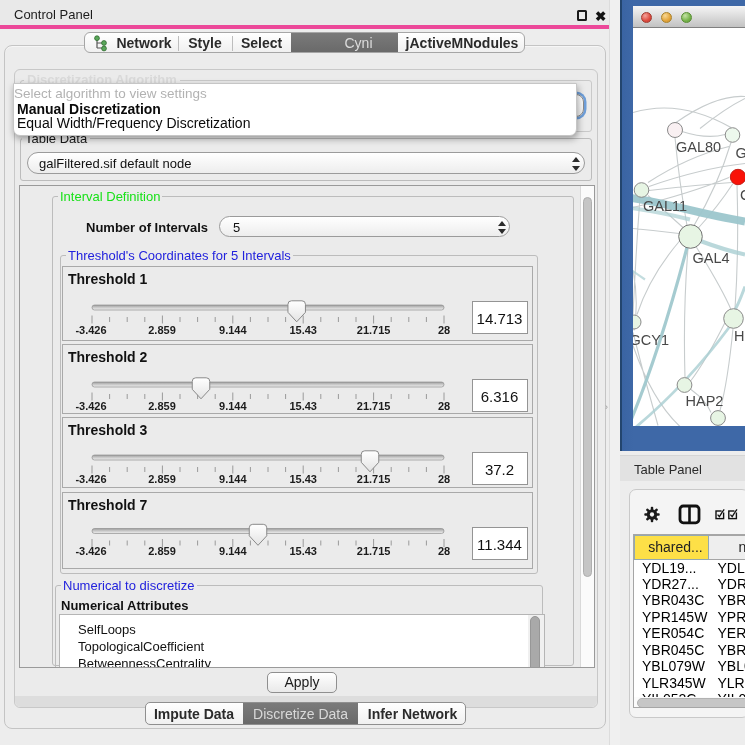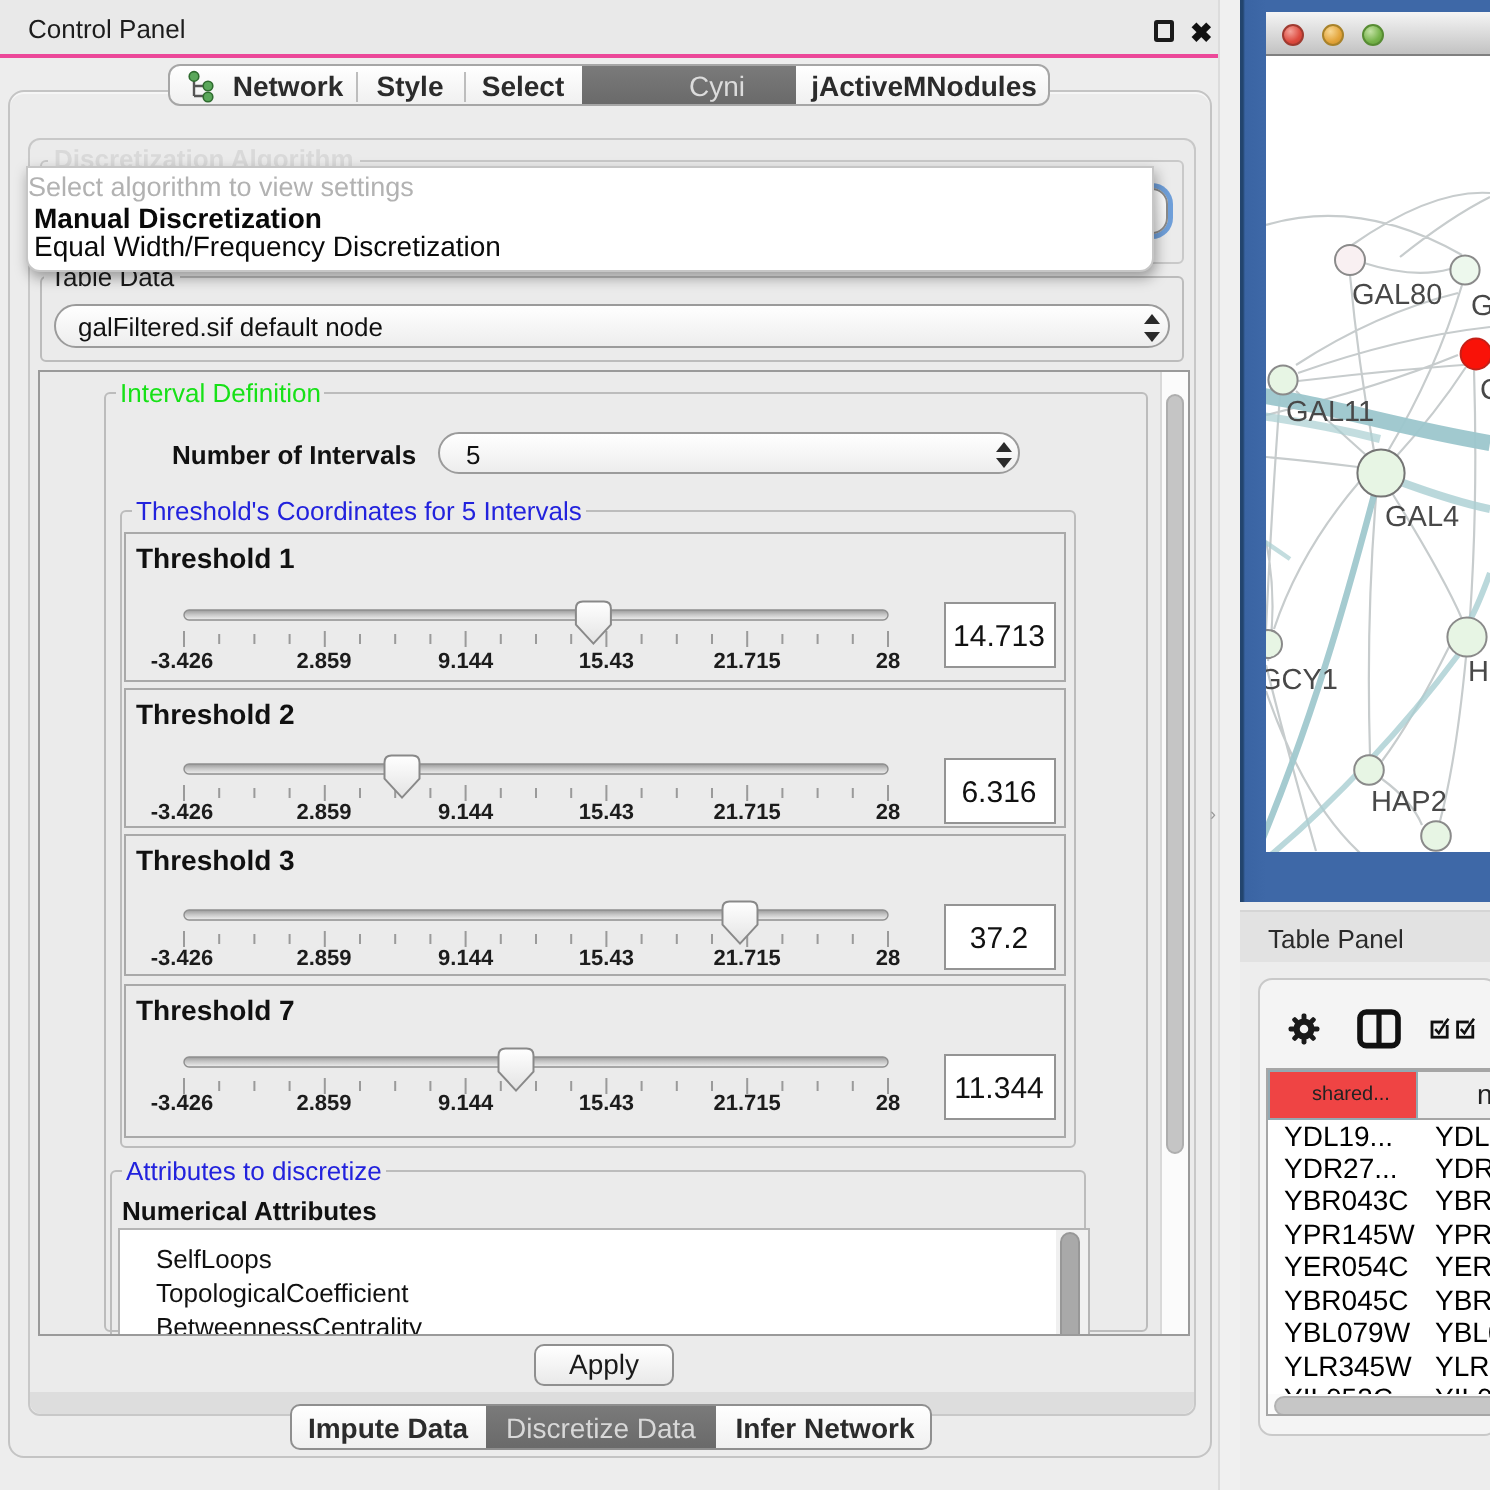--- a/index.html
+++ b/index.html
@@ -5,21 +5,21 @@
 * { margin:0; padding:0; box-sizing:border-box; }
 html,body { width:745px; height:745px; overflow:hidden; }
 body { font-family:"Liberation Sans", sans-serif; background:#ededed; position:relative; }
 .abs { position:absolute; }
 </style>
 </head>
 <body>
 
 <div class="abs" id="leftwin" style="left:0;top:0;width:609px;height:745px;background:#ededed;">
 
-  <div class="abs" style="left:0;top:0;width:609px;height:29px;background:#e9e9e9;border-bottom:2px solid #ec4899;">
+  <div class="abs" style="left:0;top:0;width:609px;height:29px;background:#e9e9e9;border-bottom:4px solid #ec4899;">
     <div class="abs" style="left:14px;top:7px;font-size:13px;color:#1c1c1c;">Control Panel</div>
     <div class="abs" style="left:577px;top:10px;width:10px;height:10.5px;border:2px solid #1a1a1a;border-radius:1.5px;"></div>
     <div class="abs" style="left:595px;top:8px;font-size:13.5px;font-weight:bold;color:#111;">✖</div>
   </div>
 
   <div class="abs" style="left:4px;top:45px;width:602px;height:684px;border:1px solid #c4c4c4;border-radius:8px;background:#ececec;box-shadow:inset 0 1px 0 #f6f6f6;"></div>
 
   <div class="abs" style="left:14px;top:69px;width:584px;height:639px;border:1px solid #c8c8c8;border-radius:6px;background:#ebebeb;"></div>
 
   <div class="abs" style="left:15px;top:696px;width:582px;height:11px;background:#dddddd;border-radius:0 0 6px 6px;"></div>
@@ -136,21 +136,21 @@
 <text x="169.8" y="62" font-size="11" font-weight="bold" fill="#1c1c1c" text-anchor="middle" font-family="Liberation Sans, sans-serif">9.144</text>
 <text x="240.2" y="62" font-size="11" font-weight="bold" fill="#1c1c1c" text-anchor="middle" font-family="Liberation Sans, sans-serif">15.43</text>
 <text x="310.6" y="62" font-size="11" font-weight="bold" fill="#1c1c1c" text-anchor="middle" font-family="Liberation Sans, sans-serif">21.715</text>
 <text x="381" y="62" font-size="11" font-weight="bold" fill="#1c1c1c" text-anchor="middle" font-family="Liberation Sans, sans-serif">28</text>
 <path d="M186.25,42.8 V34.8 Q186.25,31.3 189.75,31.3 H200.25 Q203.75,31.3 203.75,34.8 V42.8 L195.00,52.3 Z" fill="url(#thm)" stroke="#898989" stroke-width="1"></path>
 </svg>
 <div class="abs" style="left:408.5px;top:33.5px;width:56px;height:33px;background:#fff;border:1px solid #949494;text-align:center;line-height:33px;font-size:15px;color:#111;">11.344</div>
 </div>
 
     <div class="abs" style="left:35px;top:399px;width:488px;height:95px;border:1px solid #bcbcbc;border-radius:3px;"></div>
-    <div class="abs" style="left:41px;top:392px;font-size:13px;color:#2222dd;background:#ebebeb;padding:0 2px;">Attributes to discretize</div>
+    <div class="abs" style="left:41px;top:392px;font-size:13px;color:#2222dd;background:#ebebeb;padding:0 2px;">Numerical to discretize</div>
     <div class="abs" style="left:41px;top:412px;font-size:13px;font-weight:bold;color:#111;">Numerical Attributes</div>
     <div class="abs" style="left:39px;top:428px;width:486px;height:60px;background:#ffffff;border:1px solid #b5b5b5;">
       <div class="abs" style="left:18px;top:7px;font-size:13px;color:#111;">SelfLoops</div>
       <div class="abs" style="left:18px;top:24px;font-size:13px;color:#111;">TopologicalCoefficient</div>
       <div class="abs" style="left:18px;top:41px;font-size:13px;color:#111;">BetweennessCentrality</div>
       <div class="abs" style="left:468px;top:0px;width:16px;height:60px;background:#f0f0f0;"></div>
       <div class="abs" style="left:470px;top:1px;width:10px;height:57px;border-radius:5px;background:#a9a9a9;border:1px solid #979797;"></div>
     </div>
   </div>
 
@@ -236,21 +236,21 @@
 <path d="M75.6,10.6 L77.4,12.6 L80.2,8.2" fill="none" stroke="#111" stroke-width="1.3"></path>
 <rect x="79.6" y="5.9" width="3.4" height="2.6" fill="#f4f4f4"></rect>
 <path d="M79.8,8.6 L82.2,5.4" stroke="#111" stroke-width="1.3"></path>
 <rect x="86.8" y="7" width="7.6" height="7.6" fill="none" stroke="#111" stroke-width="1.4"></rect>
 <path d="M88.4,10.6 L90.2,12.6 L93.0,8.2" fill="none" stroke="#111" stroke-width="1.3"></path>
 <rect x="92.4" y="5.9" width="3.4" height="2.6" fill="#f4f4f4"></rect>
 <path d="M92.6,8.6 L95.0,5.4" stroke="#111" stroke-width="1.3"></path>
 </g>
 </svg>
 <div class="abs" style="left:632.5px;top:534px;width:112.5px;height:173.5px;background:#ffffff;border-left:1px solid #a6a6a6;border-top:1px solid #a6a6a6;border-bottom:1px solid #a6a6a6;overflow:hidden;">
-<div class="abs" style="left:0px;top:0px;width:75px;height:24.5px;background:#ef4444;border:1px solid #93a9b2;text-align:center;text-indent:9px;line-height:23px;font-size:10px;color:#222;">shared...</div>
+<div class="abs" style="left:0px;top:0px;width:75px;height:24.5px;background:#fde047;border:1px solid #93a9b2;text-align:center;text-indent:9px;line-height:23px;font-size:14px;color:#222;">shared...</div>
 <div class="abs" style="left:75px;top:0px;width:45px;height:24.5px;background:#eeeeee;border:1px solid #a5a5a5;border-left:none;line-height:23px;font-size:14px;color:#222;"><span style="margin-left:30px;">n...</span></div>
 <div class="abs" style="left:8.5px;top:24.50px;width:104px;height:16.45px;font-size:14px;line-height:16.45px;color:#000;white-space:nowrap;">YDL19...<span style="position:absolute;left:75.5px;">YDL1</span></div>
 <div class="abs" style="left:8.5px;top:40.95px;width:104px;height:16.45px;font-size:14px;line-height:16.45px;color:#000;white-space:nowrap;">YDR27...<span style="position:absolute;left:75.5px;">YDR2</span></div>
 <div class="abs" style="left:8.5px;top:57.40px;width:104px;height:16.45px;font-size:14px;line-height:16.45px;color:#000;white-space:nowrap;">YBR043C<span style="position:absolute;left:75.5px;">YBR0</span></div>
 <div class="abs" style="left:8.5px;top:73.85px;width:104px;height:16.45px;font-size:14px;line-height:16.45px;color:#000;white-space:nowrap;">YPR145W<span style="position:absolute;left:75.5px;">YPR1</span></div>
 <div class="abs" style="left:8.5px;top:90.30px;width:104px;height:16.45px;font-size:14px;line-height:16.45px;color:#000;white-space:nowrap;">YER054C<span style="position:absolute;left:75.5px;">YER0</span></div>
 <div class="abs" style="left:8.5px;top:106.75px;width:104px;height:16.45px;font-size:14px;line-height:16.45px;color:#000;white-space:nowrap;">YBR045C<span style="position:absolute;left:75.5px;">YBR0</span></div>
 <div class="abs" style="left:8.5px;top:123.20px;width:104px;height:16.45px;font-size:14px;line-height:16.45px;color:#000;white-space:nowrap;">YBL079W<span style="position:absolute;left:75.5px;">YBL0</span></div>
 <div class="abs" style="left:8.5px;top:139.65px;width:104px;height:16.45px;font-size:14px;line-height:16.45px;color:#000;white-space:nowrap;">YLR345W<span style="position:absolute;left:75.5px;">YLR3</span></div>
 <div class="abs" style="left:8.5px;top:156.10px;width:104px;height:16.45px;font-size:14px;line-height:16.45px;color:#000;white-space:nowrap;">YIL052C<span style="position:absolute;left:75.5px;">YIL0</span></div>

